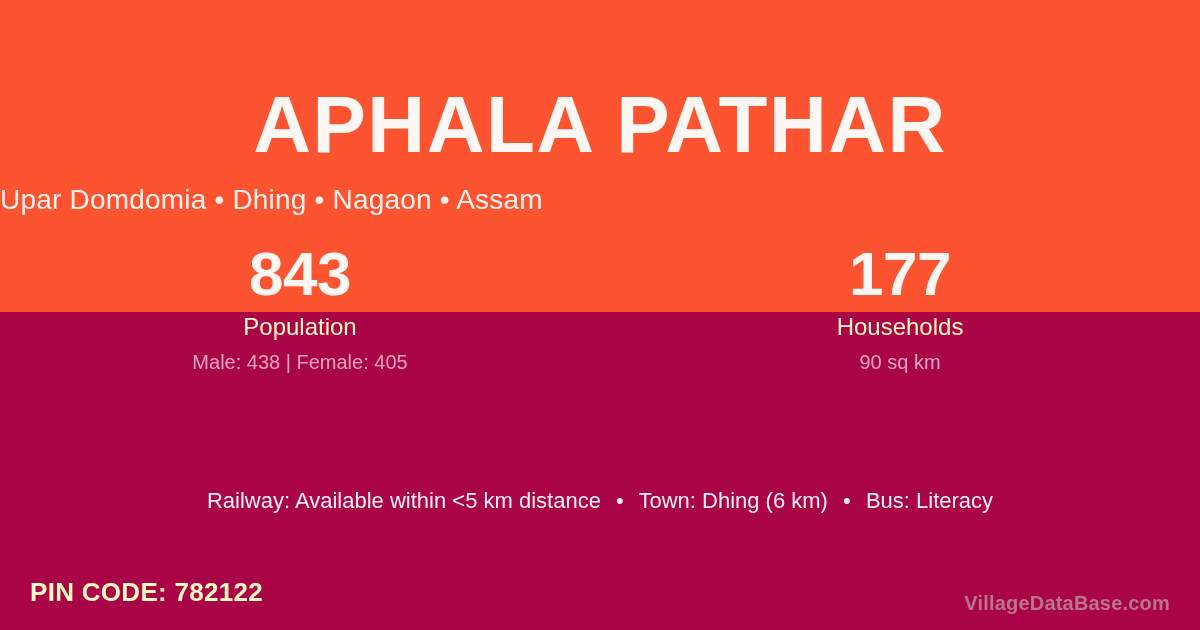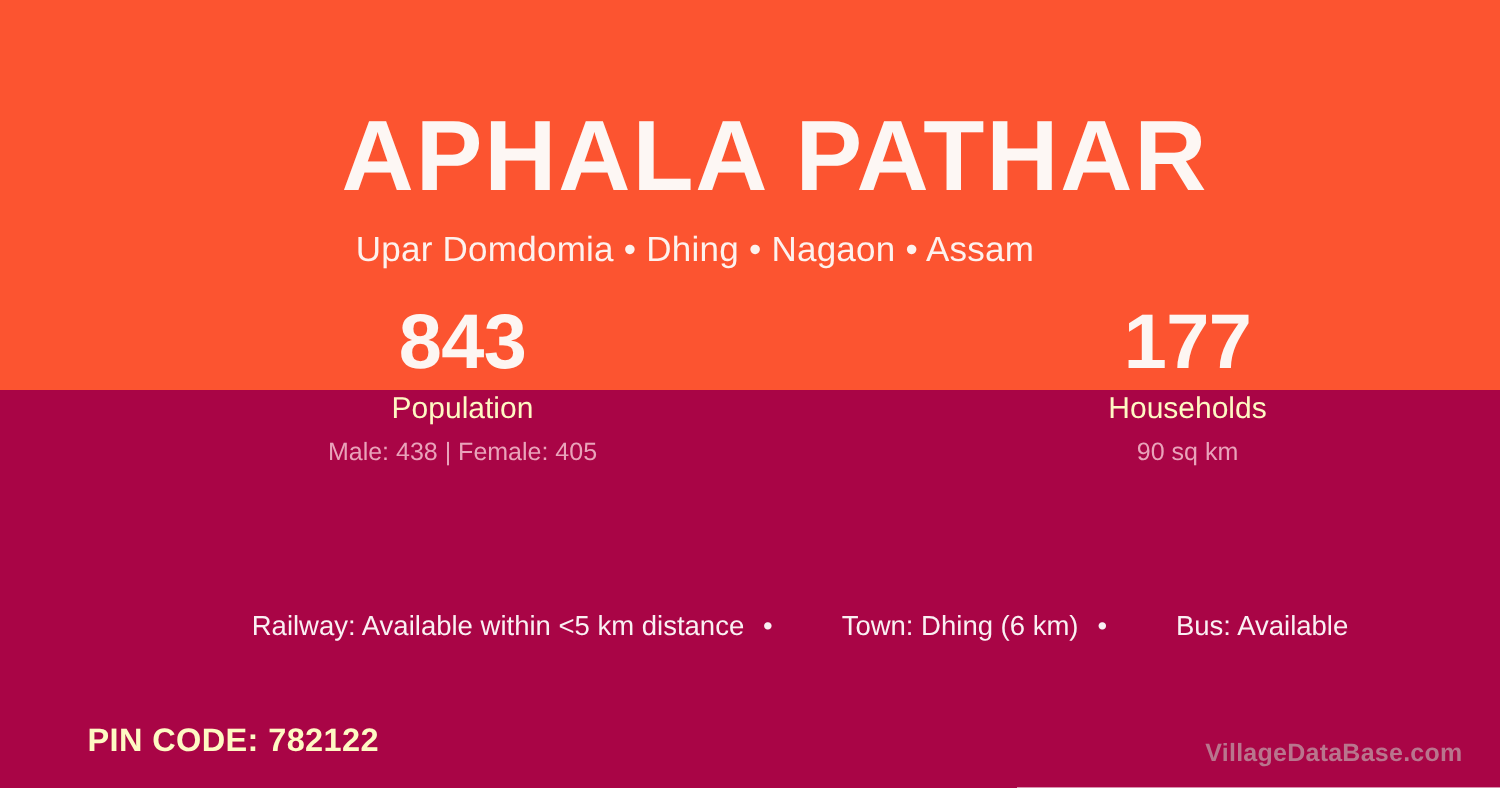--- a/index.html
+++ b/index.html
@@ -1,21 +1,21 @@
 <!DOCTYPE html>
 <html><head>
 <meta charset="utf-8">
 <title>Village Data Card</title>
 <style>
   html, body {
     margin: 0;
     padding: 0;
     background: #ffffff;
   }
-  * { box-sizing: border-box; padding-left: 40px; }
+  * { box-sizing: border-box; }
 
   .card {
     position: relative;
     width: 1200px;
     height: 630px;
     overflow: hidden;
     background: #a90546;
     font-family: "Liberation Sans", sans-serif;
     -webkit-font-smoothing: antialiased;
   }
@@ -44,21 +44,20 @@
     color: #fdf7f4;
     white-space: nowrap;
   }
 
   
   .village-subtitle {
     position: absolute;
     top: 182px;
     left: 0;
     width: 1072px;
-    text-align: center;
     font-size: 28px;
     line-height: 36px;
     font-weight: 400;
     letter-spacing: 0.2px;
     color: #fdf2ee;
     white-space: nowrap;
   }
 
   
   .stats-row {
@@ -165,20 +164,20 @@
     </div>
 
 
   </div>
 
   <div class="amenities">
     <span>Railway: Available within &lt;5 km distance</span>
     <span class="sep">•</span>
     <span>Town: Dhing (6 km)</span>
     <span class="sep">•</span>
-    <span>Bus: Available</span>
+    <span>Bus: Literacy</span>
   </div>
 
   <div class="pin-code">PIN CODE: 782122</div>
 
   <div class="site-brand">VillageDataBase.com</div>
 
 </div>
 
 </body></html>

